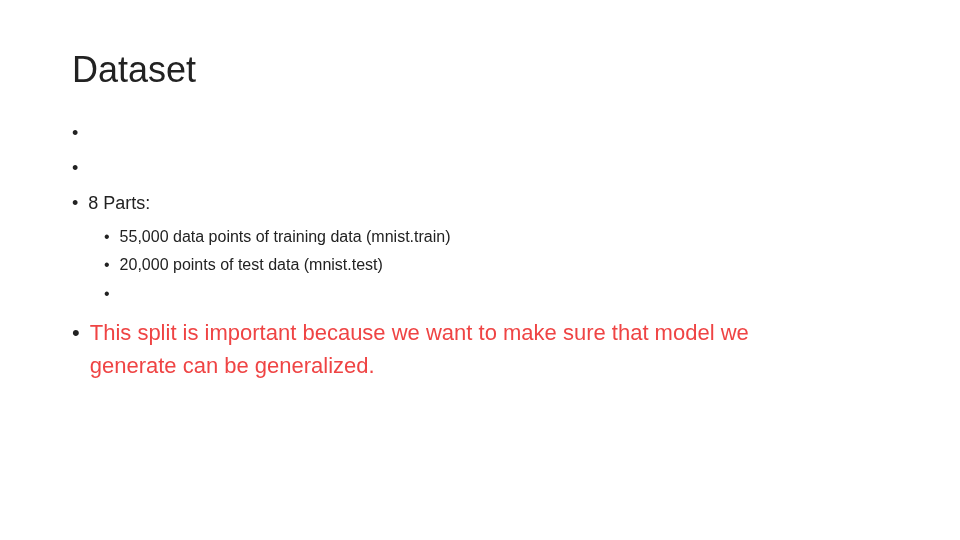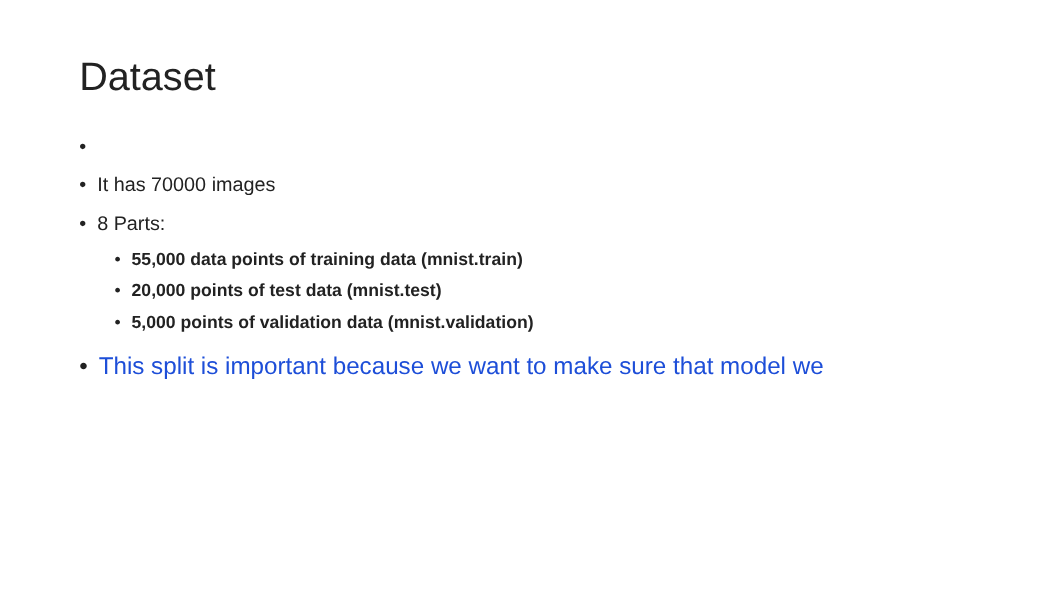--- a/index.html
+++ b/index.html
@@ -61,21 +61,20 @@
       margin-right: 10px;
       font-size: 16px;
       line-height: 1.6;
       flex-shrink: 0;
     }
 
     .bullet-level2 .bullet-text {
       font-size: 16px;
       color: #222222;
       line-height: 1.6;
-      font-weight: bold;
     }
 
     .sub-bullets {
       margin-top: 2px;
       margin-bottom: 4px;
     }
 
     .highlight-bullet {
       display: flex;
       align-items: flex-start;
@@ -84,62 +83,61 @@
 
     .highlight-bullet .bullet-marker {
       margin-right: 10px;
       font-size: 22px;
       line-height: 1.5;
       flex-shrink: 0;
     }
 
     .highlight-bullet .bullet-text {
       font-size: 22px;
-      color: #1d4ed8;
+      color: #ef4444;
       line-height: 1.5;
     }
   </style>
 </head>
 <body>
 
 <div class="slide">
   <h1 class="slide-title">Dataset</h1>
 
   <div class="content">
 
     <div class="bullet-level1">
       <span class="bullet-marker">•</span>
     </div>
 
     <div class="bullet-level1">
       <span class="bullet-marker">•</span>
-      <span class="bullet-text">It has 70000 images</span>
     </div>
 
     <div class="bullet-level1">
       <span class="bullet-marker">•</span>
       <span class="bullet-text">8 Parts:</span>
     </div>
 
     <div class="sub-bullets">
       <div class="bullet-level2">
         <span class="bullet-marker">•</span>
         <span class="bullet-text">55,000 data points of training data (mnist.train)</span>
       </div>
       <div class="bullet-level2">
         <span class="bullet-marker">•</span>
         <span class="bullet-text">20,000 points of test data (mnist.test)</span>
       </div>
       <div class="bullet-level2">
         <span class="bullet-marker">•</span>
-        <span class="bullet-text">5,000 points of validation data (mnist.validation)</span>
       </div>
     </div>
 
     <div class="highlight-bullet">
       <span class="bullet-marker">•</span>
       <div>
         <span class="bullet-text">This split is important because we want to make sure that model we</span><br>
+        <span style="padding-left: 0px;" class="bullet-text">generate can be generalized.</span>
       </div>
     </div>
 
   </div>
 </div>
 
 </body></html>

